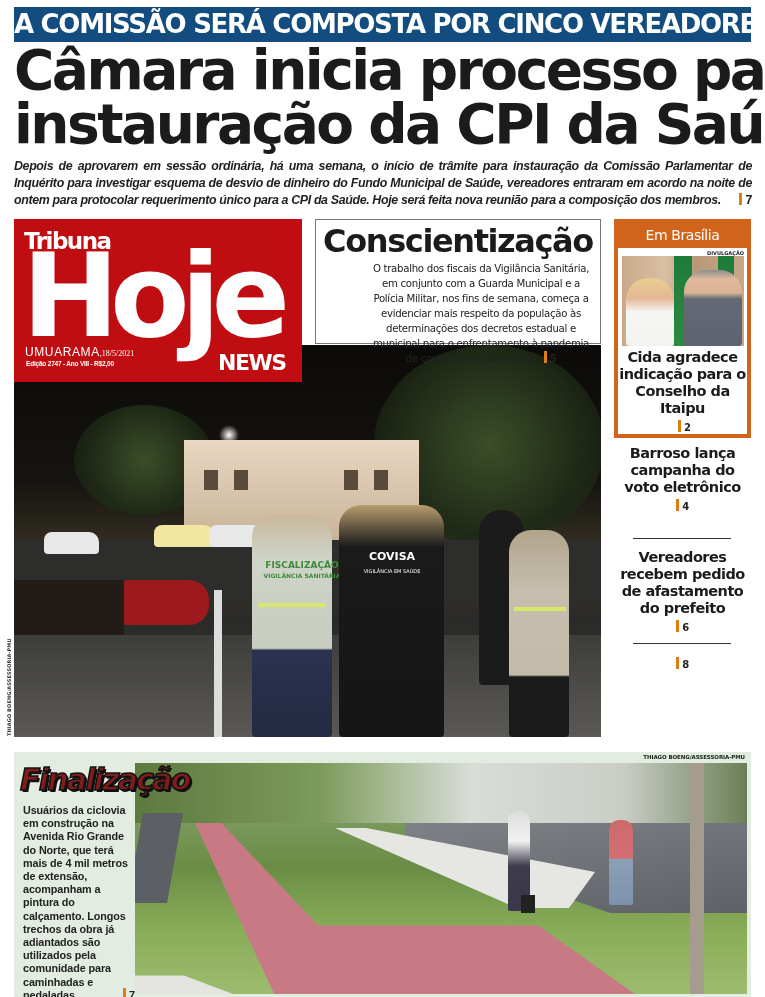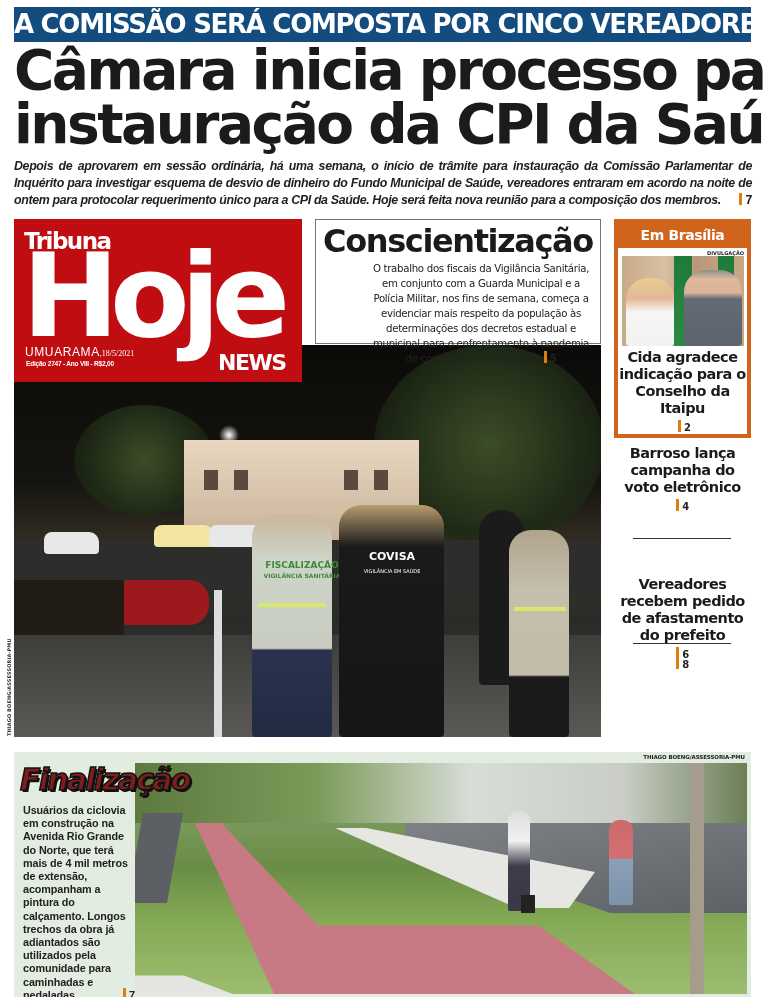--- a/index.html
+++ b/index.html
@@ -111,21 +111,21 @@
     letter-spacing: -0.3px; color: #222; margin-left: 46px;
   }
 
   
   .brasilia {
     position: absolute; left: 614px; top: 219px; width: 137px; height: 219px;
     border: 4px solid #d0641a; background: #fff;
   }
   .brasilia .tag {
     height: 25px; background: #d0641a; color: #fff; text-align: center;
-    font-family: "DejaVu Sans", sans-serif; font-weight: bold; font-size: 14px; line-height: 24px;
+    font-family: "DejaVu Sans", sans-serif; font-weight: normal; font-size: 14px; line-height: 24px;
     letter-spacing: -0.4px;
   }
   .brasilia .credit {
     position: absolute; right: 3px; top: 27px; font-family: "DejaVu Sans", sans-serif;
     font-weight: bold; font-size: 5px; color: #222;
   }
   .brasilia .photo {
     position: absolute; left: 4px; top: 33px; width: 122px; height: 90px;
     background: linear-gradient(90deg, #c9a98a 0%, #d8c0a4 35%, #b89878 60%, #c6a887 100%);
     overflow: hidden;
@@ -244,21 +244,21 @@
   </div>
   <h3>Cida agradece indicação para o Conselho da Itaipu</h3>
   <span class="pageref">2</span>
 </div>
 
 <div class="teaser" style="top:445px;">
   <div>Barroso lança campanha do voto eletrônico</div>
   <span class="pageref">4</span>
 </div>
 <div class="teaser-rule" style="top:538px;"></div>
-<div class="teaser" style="top:576px;">
+<div class="teaser" style="top:549px;">
   <div>Vereadores recebem pedido de afastamento do prefeito</div>
   <span class="pageref">6</span>
 </div>
 <div class="teaser-rule" style="top:643px;"></div>
 <div class="teaser" style="top:654px;">
   <span class="pageref">8</span>
 </div>
 
 <div class="final-wrap">
   <div class="final-credit">THIAGO BOENG/ASSESSORIA-PMU</div>

